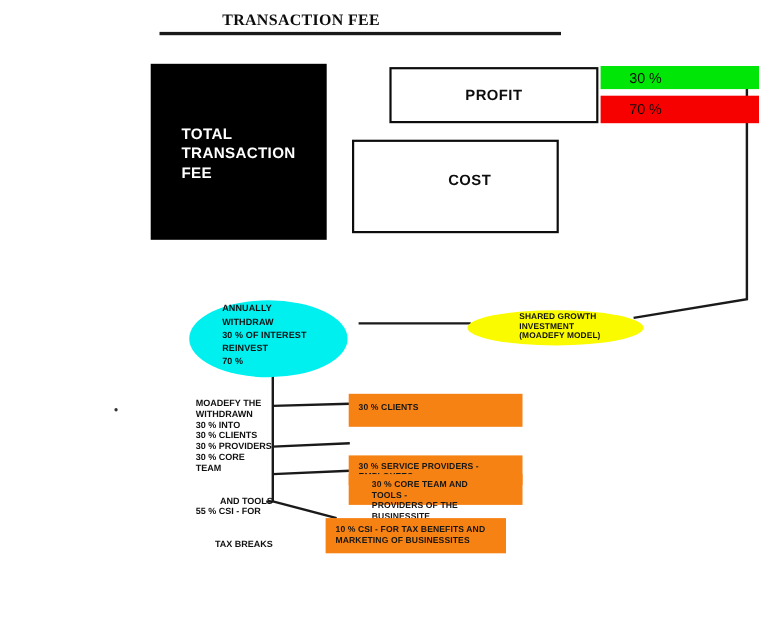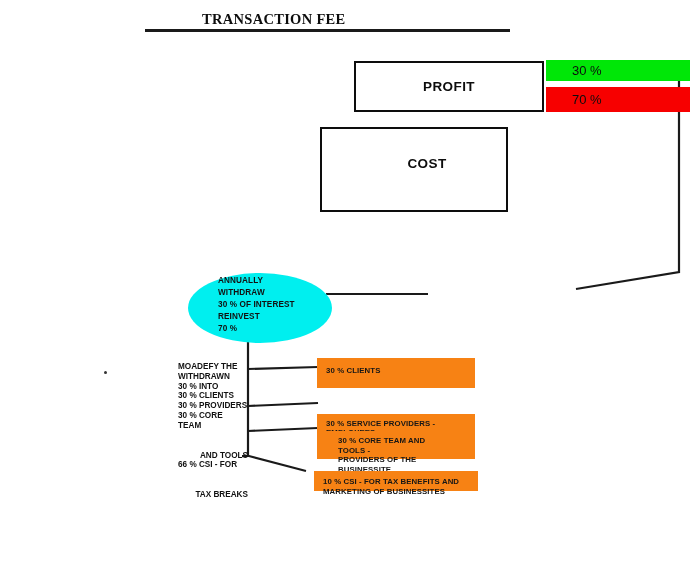--- a/index.html
+++ b/index.html
@@ -23,35 +23,35 @@
   #profit-box { left:318px; top:61px; width:190px; height:51px;margin-left:36px; }
   #cost-box  { left:320px; top:127px; width:188px; height:85px; padding-bottom:12px;padding-left:26px; }
 
   
   .bar { font-size:13px; font-weight:400; color:#0d0d0d; padding-left:26px;margin-left:29px; }
   #bar-30 { left:517px; top:60px; width:146px; height:21px; background:var(--green,#00e707); line-height:21px; }
   #bar-70 { left:517px; top:87px; width:146px; height:25px; background:var(--red,#f70000); line-height:25px; }
 
   
   .ellipse { border-radius:50%; }
-  #annually-ellipse { left:188px; top:273px; width:144px; height:70px; background:var(--cyan,#00efef); }
+  #annually-ellipse { left:172px; top:273px; width:144px; height:70px; background:var(--cyan,#00efef); }
   #annually-ellipse .txt { position:absolute; left:30px; top:2px; font-size:8.2px; font-weight:700; line-height:12px; color:#111; letter-spacing:.1px; }
   #shared-ellipse { left:425px; top:282px; width:160px; height:32px; background:var(--yellow,#fbfb00); }
   #shared-ellipse .txt { position:absolute; left:47px; top:2px; font-size:7.6px; font-weight:700; line-height:8.5px; color:#111; letter-spacing:.1px; }
 
   
   #divide-note { left:178px; top:362px; width:70px; font-size:8.2px; font-weight:700; line-height:9.8px; color:#111; }
   #divide-note .r { text-align:right;margin-top:20px; }
 
   
   .alloc { background:var(--orange,#f78214); color:#161616; font-weight:700; font-size:7.8px; line-height:9.5px; letter-spacing:.1px; white-space:pre-line; }
   #alloc-0 { left:317px; top:358px; width:158px; height:30px; padding:8px 9px; }
   #alloc-1 { left:317px; top:414px; width:158px; height:27px; padding:4.5px 9px; }
   #alloc-2 { left:317px; top:431px; width:158px; height:28px; padding:5px 21px; }
-  #alloc-3 { left:314px; top:471px; width:164px; height:20px; padding:6px 9px; }
+  #alloc-3 { left:296px; top:471px; width:164px; height:32px; padding:6px 9px; }
 
   
   #lines { position:absolute; left:0; top:0; pointer-events:none; }
   #lines .ln { fill:none; stroke:var(--line,#1a1a1a); stroke-width:2.2; }
 
   #stray-dot { left:104px; top:371px; width:3px; height:3px; border-radius:50%; background:#333; }
 </style>
 </head>
 <body>
 
@@ -63,20 +63,25 @@
     <polyline class="ln" points="248,339 248,456"></polyline>
     <polyline class="ln" points="248,369 318,367"></polyline>
     <polyline class="ln" points="248,406 318,403"></polyline>
     <polyline class="ln" points="248,431 318,428"></polyline>
     <polyline class="ln" points="242,456 249,456 306,471"></polyline>
   </svg>
 
   <div class="abs" id="title">TRANSACTION FEE</div>
   <div class="abs" id="title-underline"></div>
 
+  <div class="abs" id="total-box">
+    <div class="txt ml">TOTAL
+TRANSACTION
+FEE</div>
+  </div>
 
   <div class="abs outline-box" id="profit-box">
     <span>PROFIT</span>
   </div>
   <div class="abs outline-box" id="cost-box">
     <span>COST</span>
   </div>
 
   <div class="abs bar" id="bar-30">
     <span>30 %</span>
@@ -86,30 +91,35 @@
   </div>
 
   <div class="abs ellipse" id="annually-ellipse">
     <div class="txt ml">ANNUALLY
 WITHDRAW
 30 % OF INTEREST
 REINVEST
 70 %</div>
   </div>
 
+  <div class="abs ellipse" id="shared-ellipse">
+    <div class="txt ml">SHARED GROWTH
+INVESTMENT
+(MOADEFY MODEL)</div>
+  </div>
 
   <div class="abs" id="divide-note">
     <div>MOADEFY THE</div>
     <div>WITHDRAWN</div>
     <div>30 % INTO</div>
     <div>30 % CLIENTS</div>
     <div>30 % PROVIDERS</div>
     <div>30 % CORE TEAM</div>
     <div class="r">AND TOOLS</div>
-    <div>66 % CSI - FOR</div>
+    <div>55 % CSI - FOR</div>
     <div class="r">TAX BREAKS</div>
   </div>
 
   <div class="abs alloc" id="alloc-0">30 % CLIENTS</div>
   <div class="abs alloc" id="alloc-1">30 % SERVICE PROVIDERS -
 EMPLOYEES</div>
   <div class="abs alloc" id="alloc-2">30 % CORE TEAM AND TOOLS -
 PROVIDERS OF THE BUSINESSITE</div>
   <div class="abs alloc" id="alloc-3">10 % CSI - FOR TAX BENEFITS AND
 MARKETING OF BUSINESSITES</div>

